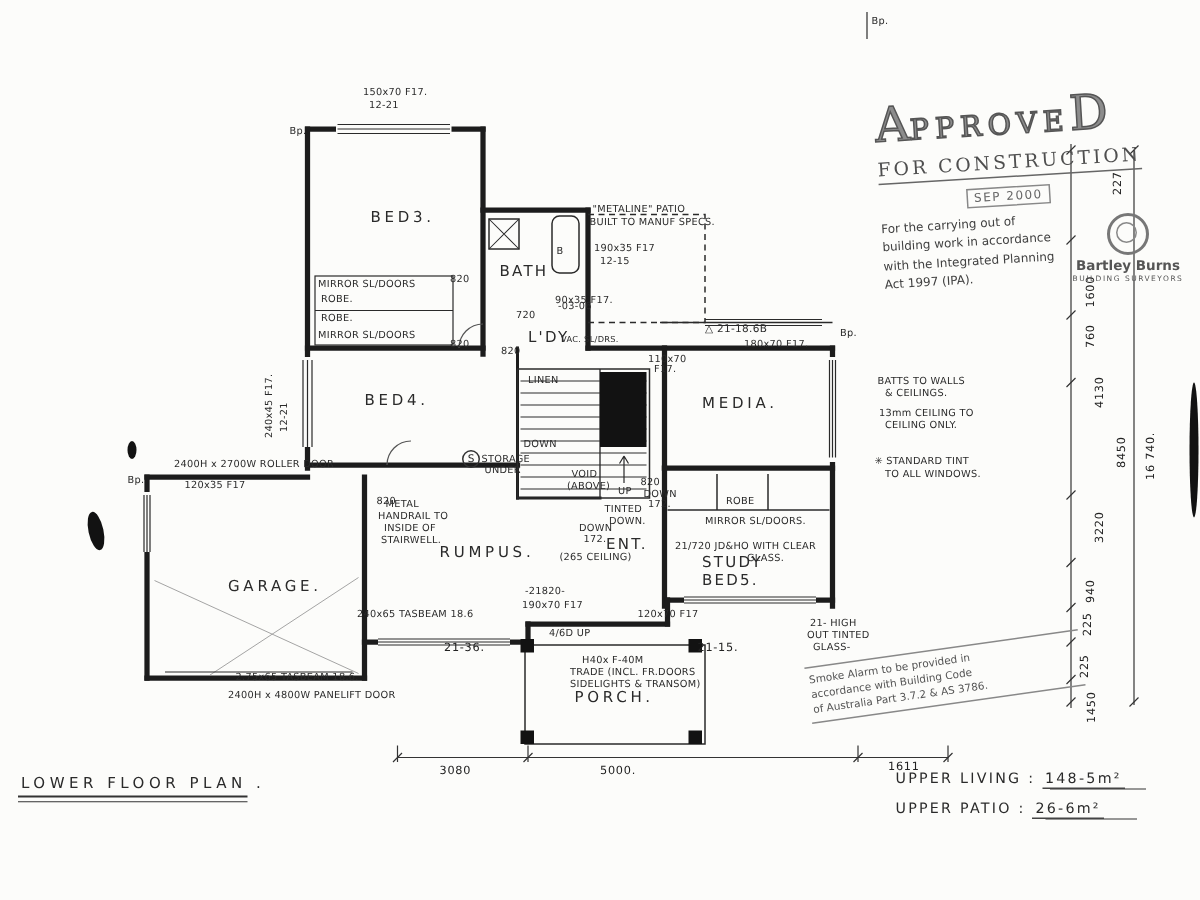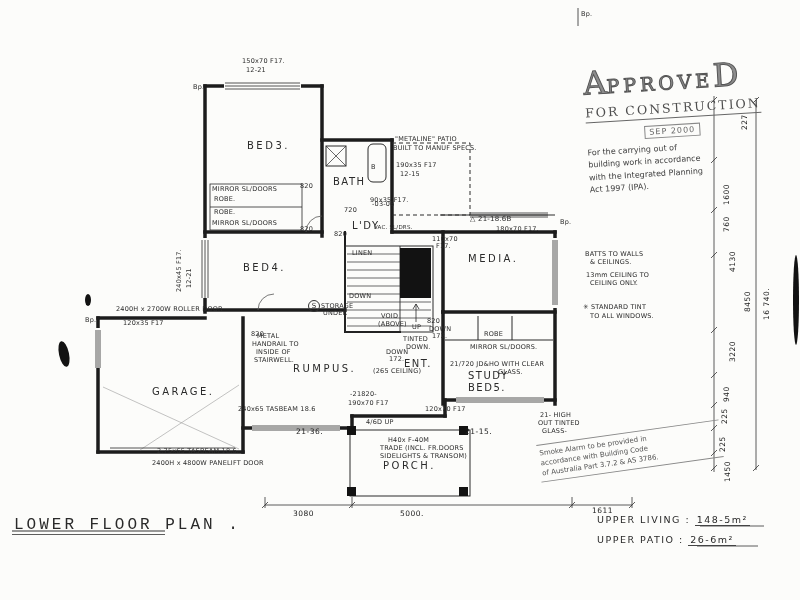--- a/index.html
+++ b/index.html
@@ -7,21 +7,21 @@
          font-family:"DejaVu Sans",sans-serif;color:#2a2a2a;}
   .lines{position:absolute;left:0;top:0;}
   .lbl{position:absolute;white-space:nowrap;line-height:1.1;}
   .room{font-size:10px;letter-spacing:2.5px;}
   .room-sm{font-size:10px;letter-spacing:1.5px;}
   .tiny{font-size:6.5px;letter-spacing:.2px;}
   .dim{font-size:7.5px;letter-spacing:.5px;color:#222;}
   .vert{transform:rotate(-90deg);transform-origin:0 0;}
   .circled{border:1px solid #333;border-radius:50%;width:10px;height:10px;
            font-size:7px;text-align:center;line-height:10px;}
-  .title{font-size:16px;letter-spacing:3px;font-family:Liberation Mono, monospace;}
+  .title{font-size:10px;letter-spacing:3px;}
   .stamp{position:absolute;left:586px;top:58px;width:215px;transform:rotate(-3.5deg);color:#4f4f4f;}
   .stamp-title{font-family:"DejaVu Serif",serif;color:#8c8c8c;-webkit-text-stroke:1px #555;}
   .stamp-title .big{font-size:32px;}
   .stamp-title .mid{font-size:19px;letter-spacing:4px;}
   .stamp-line2{font-size:12.5px;letter-spacing:2px;font-family:"DejaVu Serif",serif;
                border-bottom:1.5px solid #666;display:inline-block;padding-bottom:2px;color:#4f4f4f;}
   .stamp-date{font-size:8px;border:1px solid #888;display:inline-block;padding:1px 4px;
               margin:5px 0 0 58px;color:#666;letter-spacing:1px;}
   .stamp-body{font-size:8px;line-height:1.55;width:122px;margin-top:5px;color:#3f3f3f;}
   .logo{position:absolute;left:712px;top:142px;width:80px;text-align:center;color:#555;}
@@ -132,21 +132,21 @@
       <path d="M700,526 H764"></path>
         <path d="M697,546 H758"></path>
     </g>
   </svg>
 
   <div class="lbl room" style="left:247px;top:140px">BED3.</div>
   <div class="lbl room-sm" style="left:333px;top:176px">BATH</div>
   <div class="lbl room-sm" style="left:352px;top:220px">L'DY</div>
   <div class="lbl tiny" style="left:352px;top:250px">LINEN</div>
   <div class="lbl room" style="left:243px;top:262px">BED4.</div>
-  <div class="lbl room" style="left:468px;top:253px">MEDIA.</div>
+  <div class="lbl room" style="left:468px;top:264px">MEDIA.</div>
   <div class="lbl room" style="left:152px;top:386px">GARAGE.</div>
   <div class="lbl room" style="left:293px;top:363px">RUMPUS.</div>
   <div class="lbl room-sm" style="left:404px;top:358px">ENT.</div>
   <div class="lbl tiny" style="left:373px;top:368px">(265 CEILING)</div>
   <div class="lbl room-sm" style="left:468px;top:370px">STUDY</div>
   <div class="lbl room-sm" style="left:468px;top:382px">BED5.</div>
   <div class="lbl room" style="left:383px;top:460px">PORCH.</div>
   <div class="lbl tiny" style="left:484px;top:331px">ROBE</div>
 
   <div class="lbl tiny" style="left:242px;top:58px">150x70 F17.</div>
@@ -244,20 +244,25 @@
     </div>
     <div class="stamp-line2">FOR CONSTRUCTION</div><br>
     <div class="stamp-date">SEP 2000</div>
     <div class="stamp-body">
       <div>For the carrying out of</div>
       <div>building work in accordance</div>
       <div>with the Integrated Planning</div>
       <div>Act 1997 (IPA).</div>
     </div>
   </div>
+  <div class="logo">
+    <div class="logo-circle"></div>
+    <div class="logo-name">Bartley Burns</div>
+    <div class="logo-sub">BUILDING SURVEYORS</div>
+  </div>
 
   <div class="smoke">
     <div>Smoke Alarm to be provided in</div>
     <div>accordance with Building Code</div>
     <div>of Australia Part 3.7.2 &amp; AS 3786.</div>
   </div>
 
   <div class="lbl title" style="left:14px;top:517px">LOWER FLOOR PLAN .</div>
   <div class="areas" style="top:514px">
     <span>UPPER LIVING :</span>

